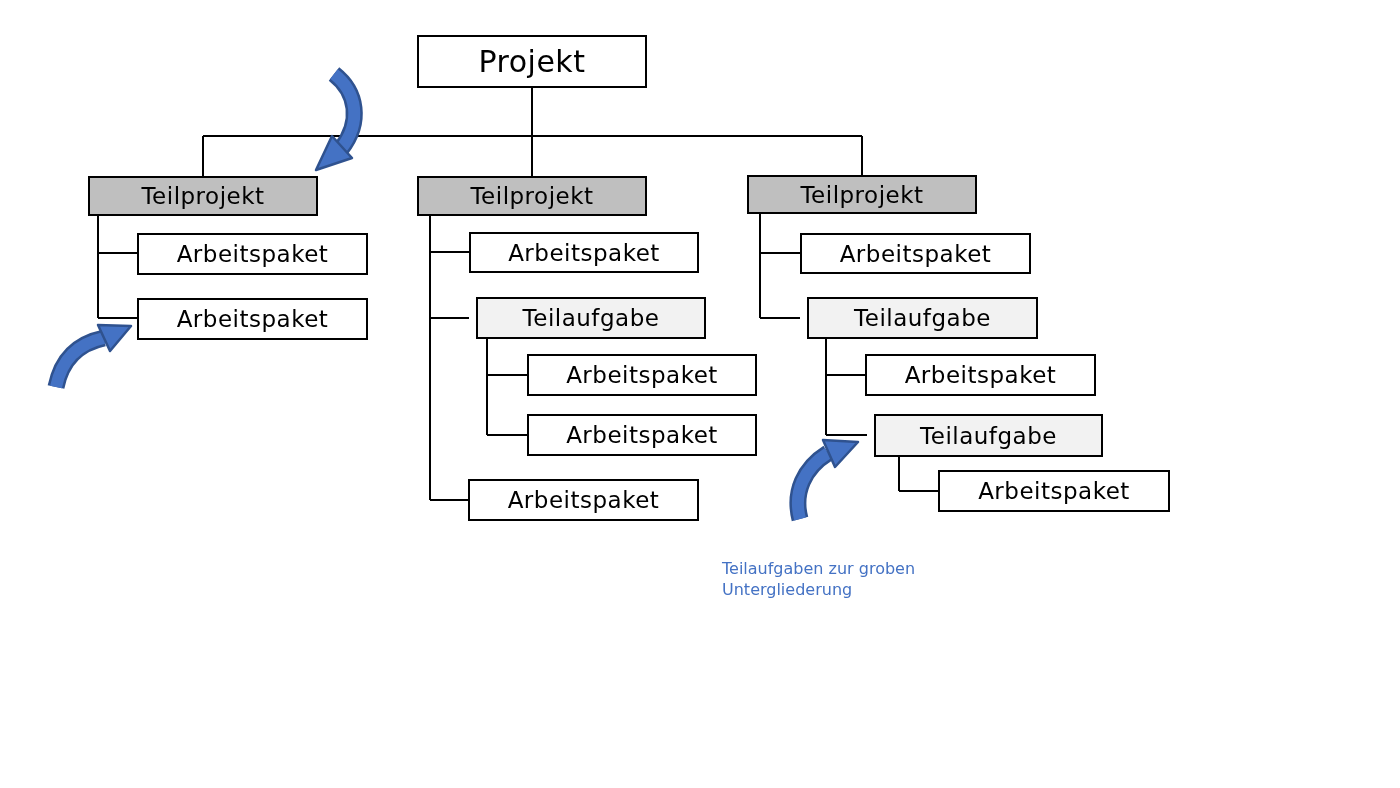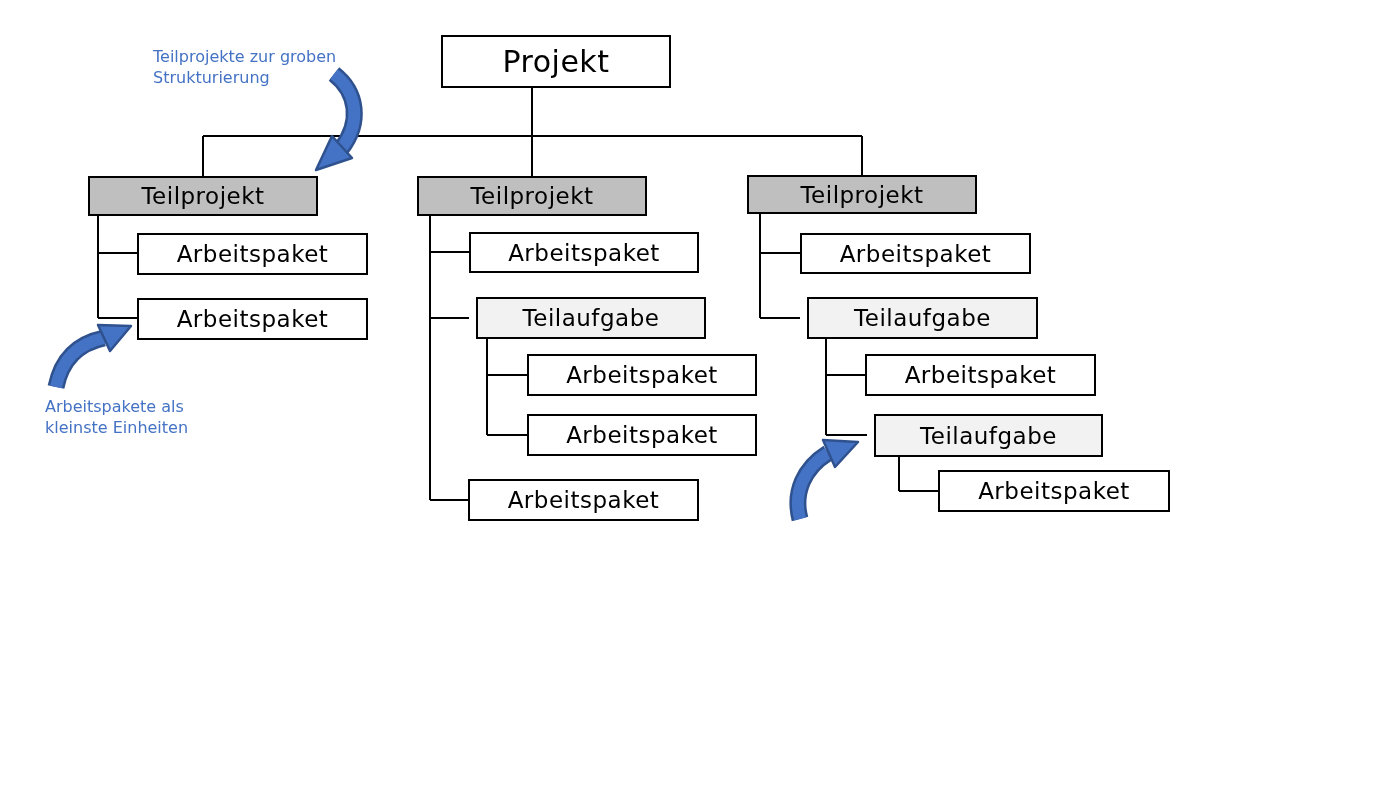--- a/index.html
+++ b/index.html
@@ -93,42 +93,38 @@
       <polygon class="arrow-head" points="131,326 110,351 98,325"></polygon>
     </g>
 
     <g>
       <path class="arrow-under" d="M800 519 C793 492 804 468 828 453"></path>
       <path class="arrow-over" d="M800 519 C793 492 804 468 828 453"></path>
       <polygon class="arrow-head" points="858,442 835,467 823,440"></polygon>
     </g>
   </svg>
 
-  <div class="node node--root" style="left:417px; top:35px; width:230px; height:53px;margin-left:24px;">Projekt</div>
+  <div class="node node--root" style="left:417px; top:35px; width:230px; height:53px;">Projekt</div>
 
   <div class="node node--teilprojekt" style="left:88px; top:176px; width:230px; height:40px;">Teilprojekt</div>
   <div class="node" style="left:137px; top:233px; width:231px; height:42px;">Arbeitspaket</div>
   <div class="node" style="left:137px; top:298px; width:231px; height:42px;">Arbeitspaket</div>
 
   <div class="node node--teilprojekt" style="left:417px; top:176px; width:230px; height:40px;">Teilprojekt</div>
   <div class="node" style="left:469px; top:232px; width:230px; height:41px;">Arbeitspaket</div>
   <div class="node node--teilaufgabe" style="left:469px; top:297px; width:230px; height:42px;">Teilaufgabe</div>
   <div class="node" style="left:527px; top:354px; width:230px; height:42px;">Arbeitspaket</div>
   <div class="node" style="left:527px; top:414px; width:230px; height:42px;">Arbeitspaket</div>
   <div class="node" style="left:468px; top:479px; width:231px; height:42px;">Arbeitspaket</div>
 
   <div class="node node--teilprojekt" style="left:747px; top:175px; width:230px; height:39px;">Teilprojekt</div>
   <div class="node" style="left:800px; top:233px; width:231px; height:41px;">Arbeitspaket</div>
   <div class="node node--teilaufgabe" style="left:800px; top:297px; width:231px; height:42px;">Teilaufgabe</div>
   <div class="node" style="left:865px; top:354px; width:231px; height:42px;">Arbeitspaket</div>
   <div class="node node--teilaufgabe" style="left:867px; top:414px; width:229px; height:43px;">Teilaufgabe</div>
   <div class="node" style="left:938px; top:470px; width:232px; height:42px;">Arbeitspaket</div>
 
-  <div class="annotation" style="left:153px; top:46px;">
-    <div>Teilprojekte zur groben</div>
-    <div>Strukturierung</div>
-  </div>
-  <div class="annotation" style="left:45px; top:396px;">
-    <div>Arbeitspakete als</div>
-    <div>kleinste Einheiten</div>
+  <div class="annotation" style="left:722px; top:558px;">
+    <div>Teilaufgaben zur groben</div>
+    <div>Untergliederung</div>
   </div>
 
 </div>
 
 </body></html>

